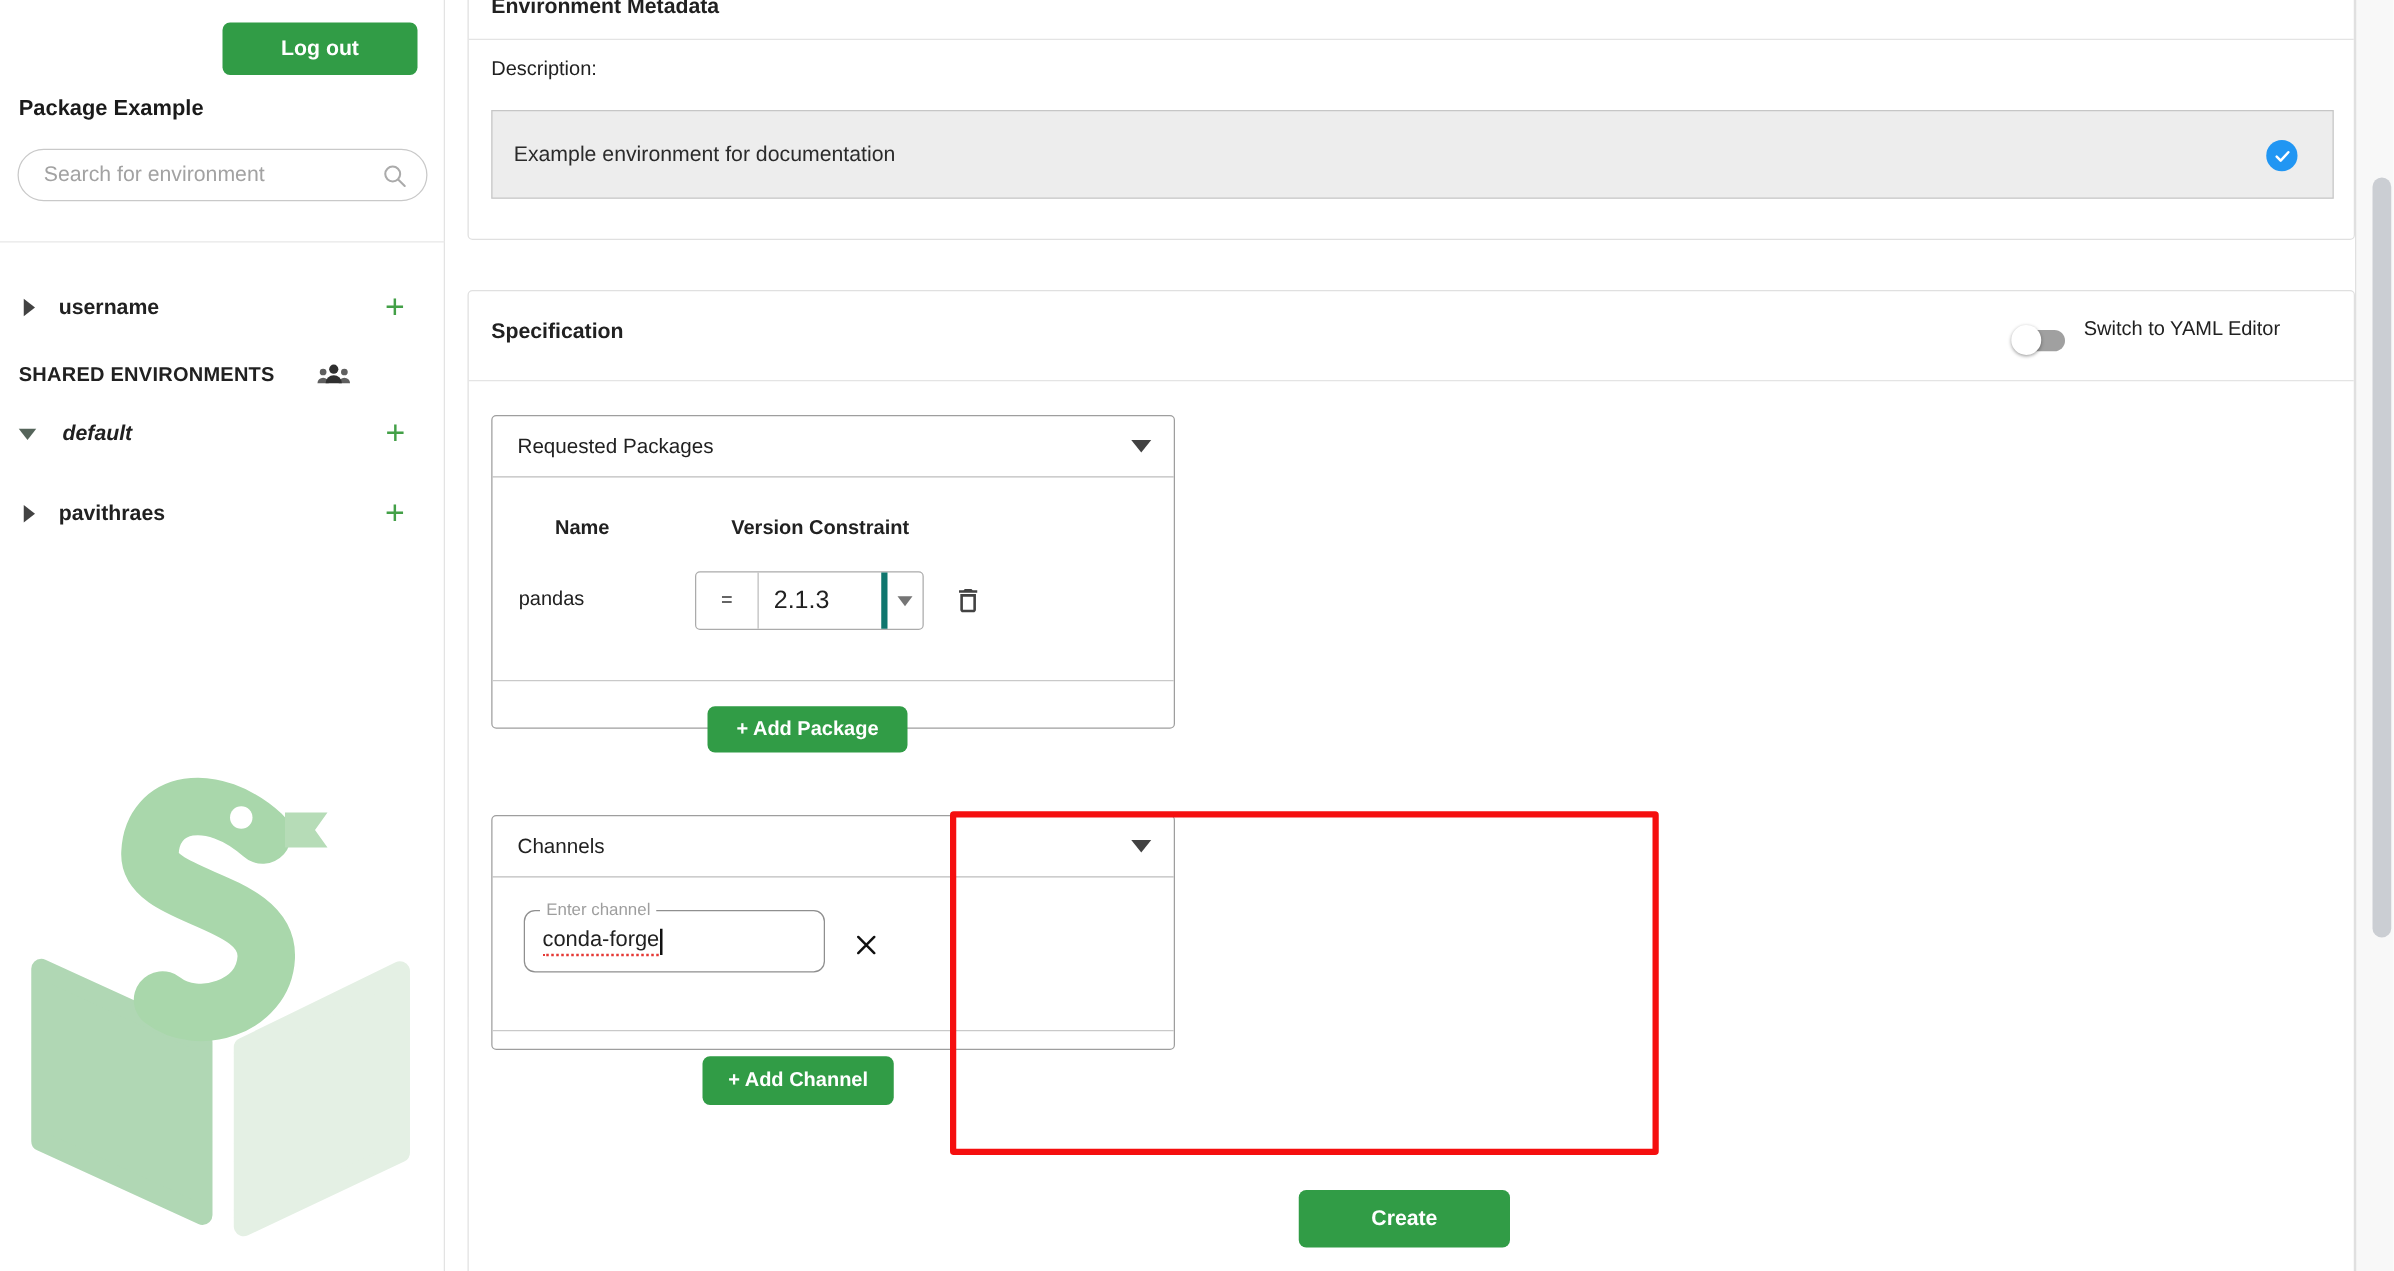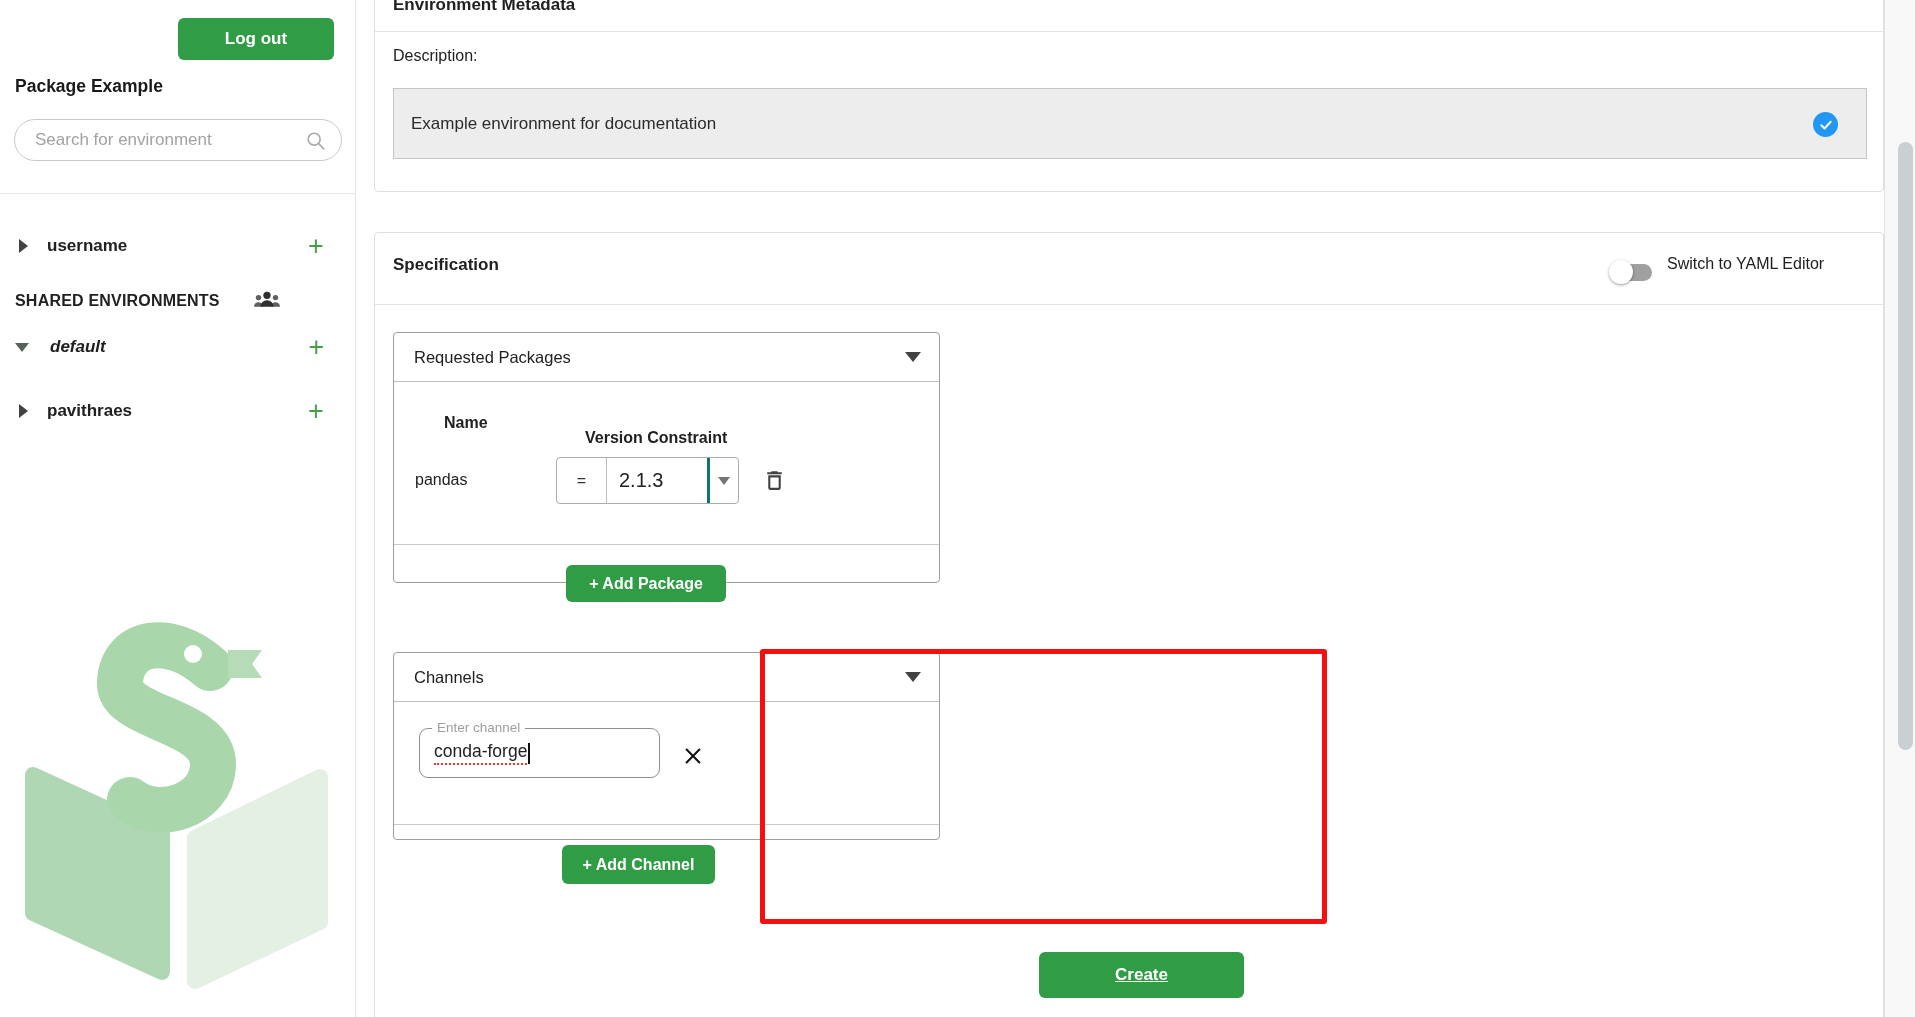--- a/index.html
+++ b/index.html
@@ -71,21 +71,21 @@
                border-top:10px solid #424242; }
   #acc-packages { top:99px; height:251px; }
   .col-head { position:absolute; font-size:16px; font-weight:600;margin-left:29px; }
   #pkg-name-label { position:absolute; left:21px; top:138px; font-size:16px; }
   #constraint { position:absolute; left:162px; top:124px; width:183px; height:47px;
                 border:1px solid #ababab; border-radius:4px; display:flex; }
   .cc { display:flex; align-items:center; }
   #op-cell { width:50px; justify-content:center; font-size:16px; color:#333;
              border-right:1px solid #bdbdbd; cursor:pointer; }
   #ver-cell { width:103px; padding-left:12px; font-size:20px; color:#212121;
-              border-right:3px solid #0f766e; }
+              border-right:5px solid #0f766e; }
   #ver-caret-cell { width:28px; justify-content:center; cursor:pointer; }
   .sel-caret { width:0; height:0; border-left:6px solid transparent;
                border-right:6px solid transparent; border-top:8px solid #757575; }
   #trash-btn { position:absolute; left:368px; top:135px; width:25px; height:25px; cursor:pointer; }
   .acc-footer-divider { position:absolute; left:0; width:100%; border-top:1px solid #c9c9c9; }
   .add-btn { position:absolute; font-size:16px; }
 
   #red-box { left:385px; top:416px; width:567px; height:275px;
              border:5px solid #f50f0f; border-radius:3px; z-index:3; pointer-events:none; }
   #acc-channels { top:419px; height:188px; }
@@ -93,21 +93,21 @@
                       border:1.5px solid #8f8f8f; border-radius:9px; background:#fff; }
   #channel-legend { position:absolute; left:12px; top:-9px; background:#fff;
                     padding:0 5px; font-size:13.5px; color:#9e9e9e; }
   #channel-value { position:absolute; left:14px; top:0; height:100%;
                    display:flex; align-items:center; font-size:17.5px; color:#212121; }
   .squiggle { border-bottom:2px dotted #e53935; padding-bottom:1px; }
   .text-cursor { display:inline-block; width:1.5px; height:21px; background:#111;
                  margin-left:1px; }
   #channel-clear { position:absolute; left:288px; top:92px; width:22px; height:22px; cursor:pointer; }
 
-  #create-btn { left:664px; top:719px; width:205px; height:46px; font-size:17px;text-decoration:underline; }
+  #create-btn { left:664px; top:719px; width:169px; height:46px; font-size:17px; }
 
   
   #scroll-track { left:1884px; top:0; width:31px; height:1017px; background:#f8f8f8;
                   border-left:1px solid #e0e0e0; }
   #scroll-thumb { position:absolute; left:13px; top:142px; width:15px; height:608px;
                   border-radius:8px; background:#cbced3; }
 </style>
 </head>
 <body>
 
@@ -195,21 +195,21 @@
       <div id="yaml-thumb"></div>
     </div>
     <div id="yaml-label">Switch to YAML Editor</div>
 
     <div id="acc-packages" class="accordion">
       <div class="acc-header">
         <span class="acc-title">Requested Packages</span>
         <span class="acc-caret"></span>
       </div>
       <div class="col-head" style="left:21px;top:81px;">Name</div>
-      <div class="col-head" style="left:162px;top:96px;">Version Constraint</div>
+      <div class="col-head" style="left:162px;top:81px;">Version Constraint</div>
 
       <div id="pkg-name-label">pandas</div>
 
       <div id="constraint">
         <div id="op-cell" class="cc">=</div>
         <div id="ver-cell" class="cc">2.1.3</div>
         <div id="ver-caret-cell" class="cc">
           <span class="sel-caret"></span>
         </div>
       </div>

